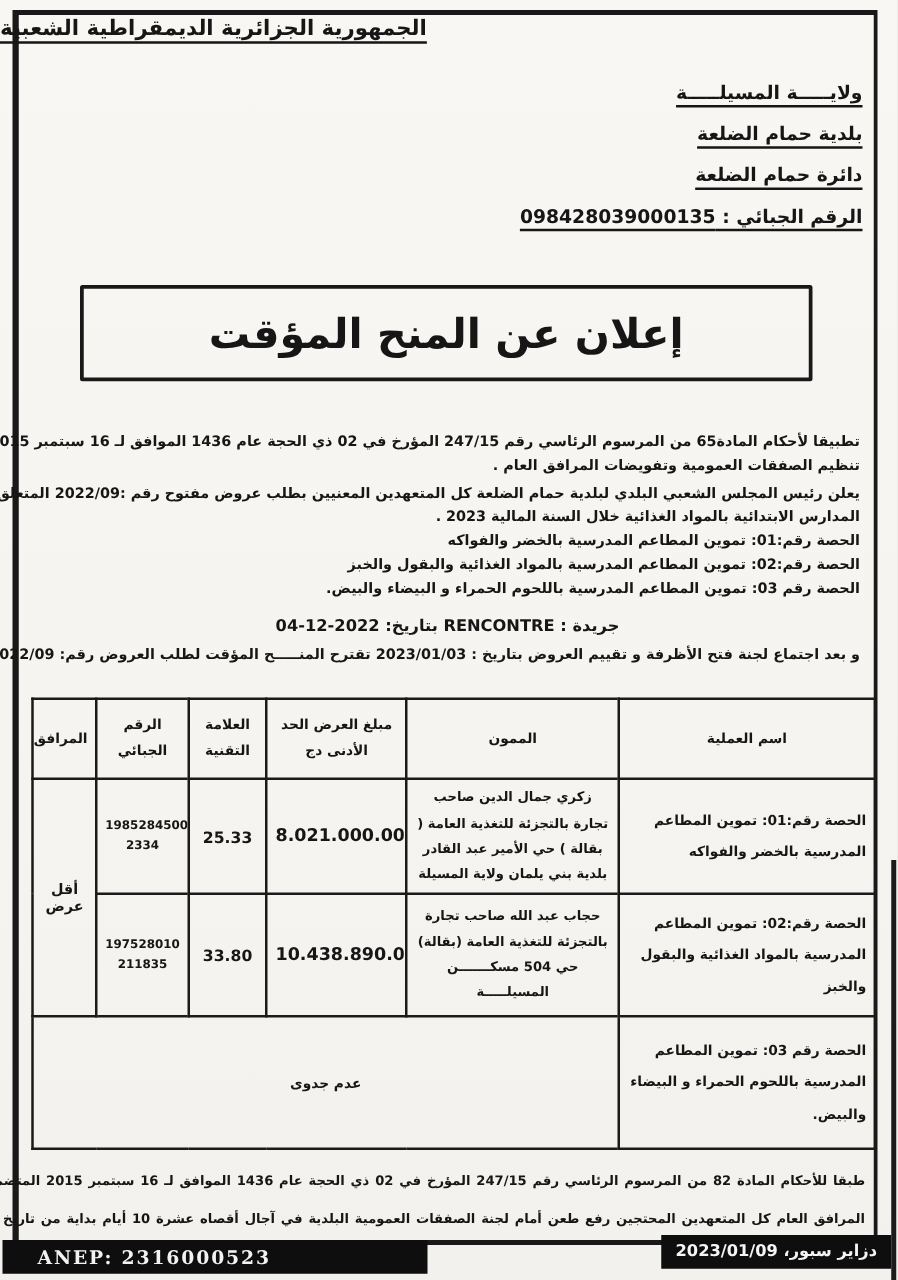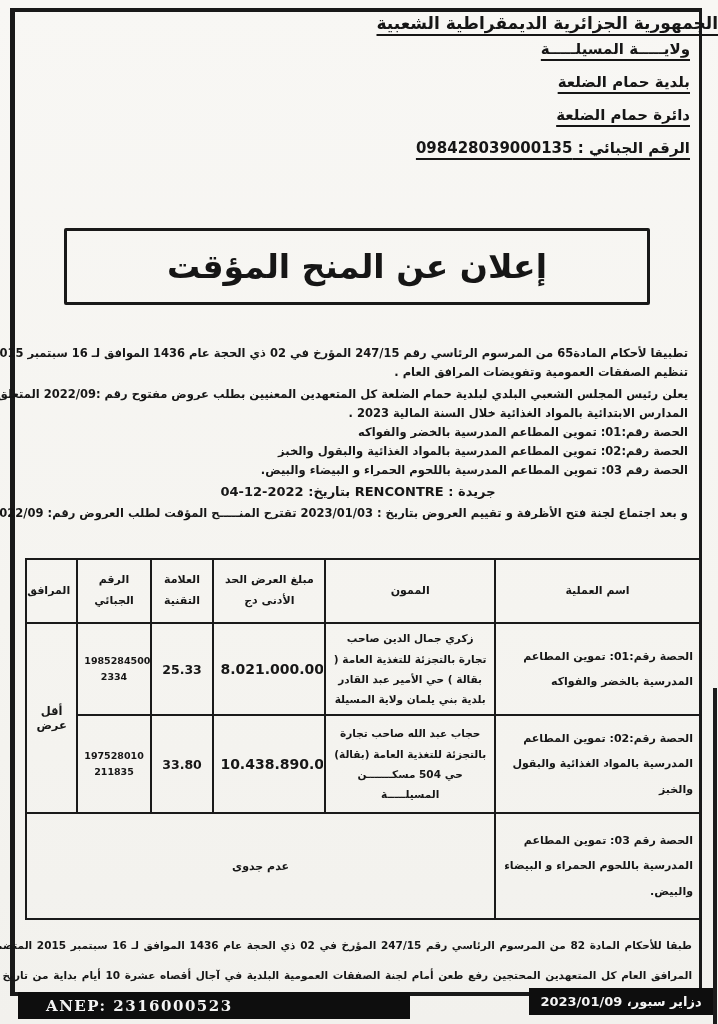--- a/index.html
+++ b/index.html
@@ -15,25 +15,25 @@
     position:absolute;inset:0;
     background:linear-gradient(180deg,#f8f7f4 0%,#f5f4f0 60%,#f2f1ed 100%);
   }
   .frame{
     position:absolute;left:10px;top:8px;width:692px;height:988px;
     border:4px solid #191919;border-left-width:5px;border-right-width:3px;
     box-sizing:border-box;
   }
   .republic{
     position:absolute;top:13px;left:0;right:0;
-    text-align:right;font-size:17px;font-weight:bold;
+    text-align:left;font-size:17px;font-weight:bold;
     text-decoration:underline;text-decoration-thickness:2px;text-underline-offset:5px;
   }
   .authority{
-    position:absolute;top:40px;right:28px;
+    position:absolute;top:65px;right:28px;
     direction:rtl;text-align:right;
   }
   .authority .auth-line{
     font-size:15px;font-weight:bold;margin-bottom:15px;
     text-decoration:underline;text-decoration-thickness:2px;text-underline-offset:5px;
     white-space:nowrap;
   }
   .title-box{
     position:absolute;left:64px;top:228px;width:586px;height:77px;
     border:3px solid #191919;border-radius:2px;
@@ -42,21 +42,21 @@
   }
   .title-box .title{
     font-size:33px;font-weight:bold;direction:rtl;white-space:nowrap;
   }
   .body-text{
     position:absolute;top:344px;right:30px;left:28px;
     direction:rtl;text-align:right;
     font-size:11.5px;font-weight:bold;line-height:19px;
   }
   .body-text .line{white-space:nowrap;}
-  .body-text .centered{text-align:center;font-size:13px;margin-top:2px;}
+  .body-text .centered{text-align:center;font-size:13px;margin-top:12px;}
   .body-text .gap{margin-top:3px;}
   table.main-table{
     position:absolute;left:25px;top:558px;width:676px;
     border-collapse:collapse;direction:rtl;
     table-layout:fixed;
   }
   table.main-table th,table.main-table td{
     border:2px solid #1a1a1a;font-weight:bold;vertical-align:middle;
     padding:2px 6px;box-sizing:border-box;overflow:hidden;
   }
@@ -72,21 +72,21 @@
   td.tax{font-size:9.5px;text-align:center;direction:ltr;line-height:1.7;}
   td.note{font-size:11.5px;text-align:center;}
   td.merged{font-size:11px;text-align:center;}
   .legal{
     position:absolute;top:930px;right:26px;left:22px;
     direction:rtl;text-align:right;
     font-size:10.5px;font-weight:bold;line-height:30px;word-spacing:1px;
   }
   .legal .line{white-space:nowrap;}
   .anep-box{
-    position:absolute;left:18px;top:992px;width:392px;height:27px;
+    position:absolute;left:2px;top:992px;width:340px;height:27px;
     background:#0e0e0e;color:#f2f2f2;
     display:flex;align-items:center;
     padding-left:28px;box-sizing:border-box;
     font-family:"DejaVu Serif", serif;
     font-size:15px;font-weight:bold;letter-spacing:1.5px;
     white-space:nowrap;
   }
   .journal-box{
     position:absolute;right:5px;top:988px;width:184px;height:27px;
     background:#0e0e0e;color:#f5f5f5;

